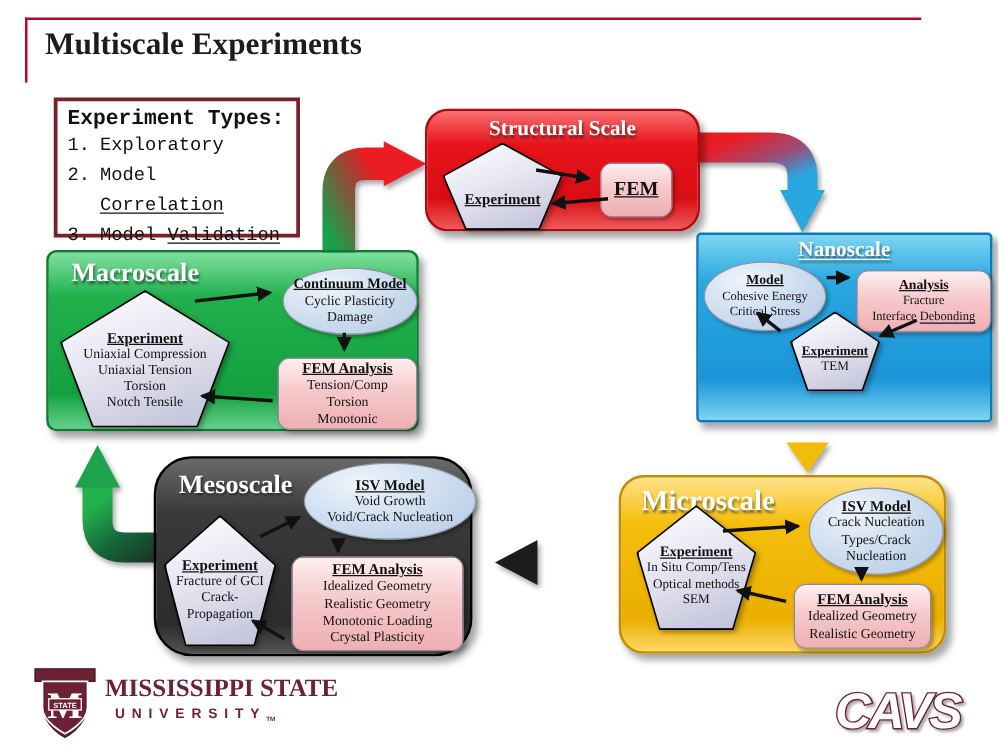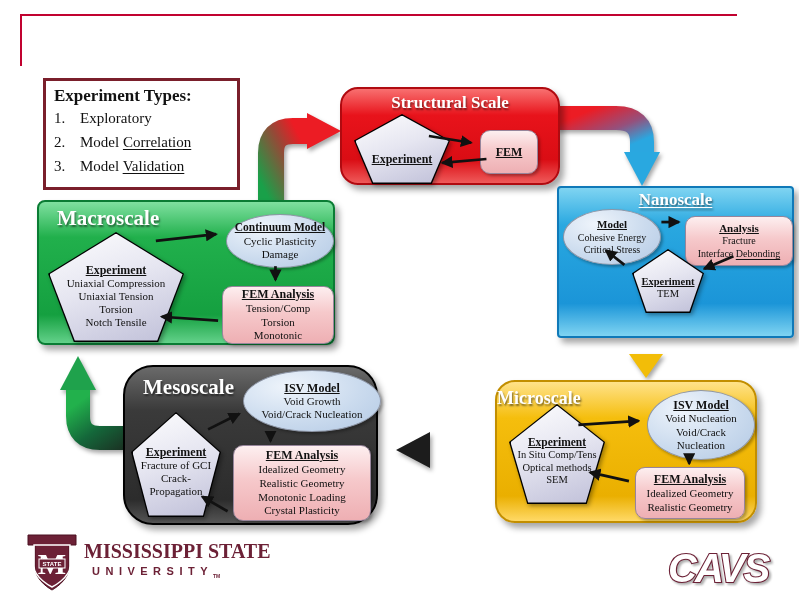--- a/index.html
+++ b/index.html
@@ -6,21 +6,21 @@
   .canvas{position:relative;width:799px;height:600px;background:#fff;overflow:hidden;
           font-family:"Liberation Serif",serif;color:#111;}
 
   
   .rule-top{position:absolute;left:20px;top:14px;width:717px;height:2px;background:#C10230;}
   .rule-left{position:absolute;left:20px;top:14px;width:2px;height:52px;background:#C10230;}
   .main-title{position:absolute;left:36px;top:22px;font-size:25px;font-weight:bold;color:#1c1c1c;}
 
   
   .etypes{position:absolute;left:43px;top:78px;width:197px;height:112px;border:3px solid #7A1F2B;
-          background:#fff;box-sizing:border-box;padding:5px 8px;}
+          background:#fff;box-sizing:border-box;padding:5px 8px;font-family:Liberation Mono, monospace;}
   .etypes .hd{font-size:17px;font-weight:bold;}
   .etypes .row{display:flex;font-size:15px;line-height:1.6;}
   .etypes .num{width:26px;flex:none;}
   .u{text-decoration:underline;text-underline-offset:2px;}
 
   
   .scalebox{position:absolute;border-radius:18px;box-sizing:border-box;
             box-shadow:4px 5px 6px rgba(0,0,0,.35);padding-left:20px;}
   .sb-red{left:340px;top:87px;width:220px;height:98px;border:2px solid #B00A10;
           background:linear-gradient(180deg,#f87070 0%,#e8131b 28%,#da0d14 75%,#ef5a5a 100%);}
@@ -79,20 +79,21 @@
   <svg width="0" height="0" style="position:absolute" aria-hidden="true">
     <defs>
       <marker id="ah" viewBox="0 0 10 10" refX="8.5" refY="5" markerWidth="4.5" markerHeight="4.5" orient="auto">
         <path d="M0,0 L10,5 L0,10 z" fill="#111"></path>
       </marker>
     </defs>
   </svg>
 
   <div class="rule-top"></div>
   <div class="rule-left"></div>
+  <div class="main-title">Multiscale Experiments</div>
 
   <div class="etypes">
     <div class="hd">Experiment Types:</div>
     <div class="row">
       <span class="num">1.</span>
       <span><span>Exploratory</span><span class="u"></span></span>
     </div>
     <div class="row">
       <span class="num">2.</span>
       <span><span>Model </span><span class="u">Correlation</span></span>
@@ -165,21 +166,21 @@
 
   <div class="scalebox sb-red">
     <div class="sc-title t-center" style="top:4px;font-size:17px">Structural Scale</div>
     <div class="pent" style="left:12px;top:25px;width:96px;height:70px">
       <div class="pent-b"></div>
         <div class="pent-i"></div>
       <div class="pent-t" style="padding-top:22%;font-size:12px">
         <div class="h">Experiment</div>
       </div>
     </div>
-    <div class="pinkbox" style="left:138px;top:41px;width:58px;height:44px;font-size:12px">
+    <div class="pinkbox" style="left:138px;top:41px;width:58px;height:44px;font-size:16px">
       <div class="h">FEM</div>
     </div>
     <svg class="arrows" viewBox="0 0 220 98">
       <path d="M 88 49 L 132 56" stroke="#111" stroke-width="2.8" fill="none" marker-end="url(#ah)"></path>
       <path d="M 148 73 L 102 77" stroke="#111" stroke-width="2.8" fill="none" marker-end="url(#ah)"></path>
     </svg>
   </div>
 
   <div class="scalebox sb-blue">
     <div class="sc-title t-center u" style="top:2px;font-size:17px">Nanoscale</div>
@@ -264,35 +265,35 @@
       <div class="ln">Crystal Plasticity</div>
     </div>
     <svg class="arrows" viewBox="0 0 255 160">
       <path d="M 84 64 L 116 48" stroke="#111" stroke-width="2.8" fill="none" marker-end="url(#ah)"></path>
       <path d="M 148 66 L 148 76" stroke="#111" stroke-width="2.8" fill="none" marker-end="url(#ah)"></path>
       <path d="M 104 148 L 78 133" stroke="#111" stroke-width="2.8" fill="none" marker-end="url(#ah)"></path>
     </svg>
   </div>
 
   <div class="scalebox sb-gold">
-    <div class="sc-title" style="left:0;top:6px;font-size:18px">Microscale</div>
+    <div class="sc-title" style="left:16px;top:6px;font-size:23px">Microscale</div>
     <div class="pent" style="left:12px;top:22px;width:96px;height:100px">
       <div class="pent-b"></div>
         <div class="pent-i"></div>
       <div class="pent-t" style="padding-top:15%;font-size:10.5px">
         <div class="h" style="font-size:11.5px">Experiment</div>
         <div class="ln">In Situ Comp/Tens</div>
         <div class="ln">Optical methods</div>
         <div class="ln">SEM</div>
       </div>
     </div>
     <div class="ell" style="left:150px;top:8px;width:108px;height:70px;font-size:11px">
       <div class="h" style="font-size:12px">ISV Model</div>
-      <div class="ln">Void Nucleation</div>
-      <div class="ln">Void/Crack</div>
+      <div class="ln">Crack Nucleation</div>
+      <div class="ln">Types/Crack</div>
       <div class="ln">Nucleation</div>
     </div>
     <div class="pinkbox" style="left:138px;top:85px;width:110px;height:52px;font-size:11px">
       <div class="h" style="font-size:12px">FEM Analysis</div>
       <div class="ln">Idealized Geometry</div>
       <div class="ln">Realistic Geometry</div>
     </div>
     <svg class="arrows" viewBox="0 0 262 143">
       <path d="M 82 44 L 144 40" stroke="#111" stroke-width="2.8" fill="none" marker-end="url(#ah)"></path>
       <path d="M 196 80 L 196 84" stroke="#111" stroke-width="2.8" fill="none" marker-end="url(#ah)"></path>

